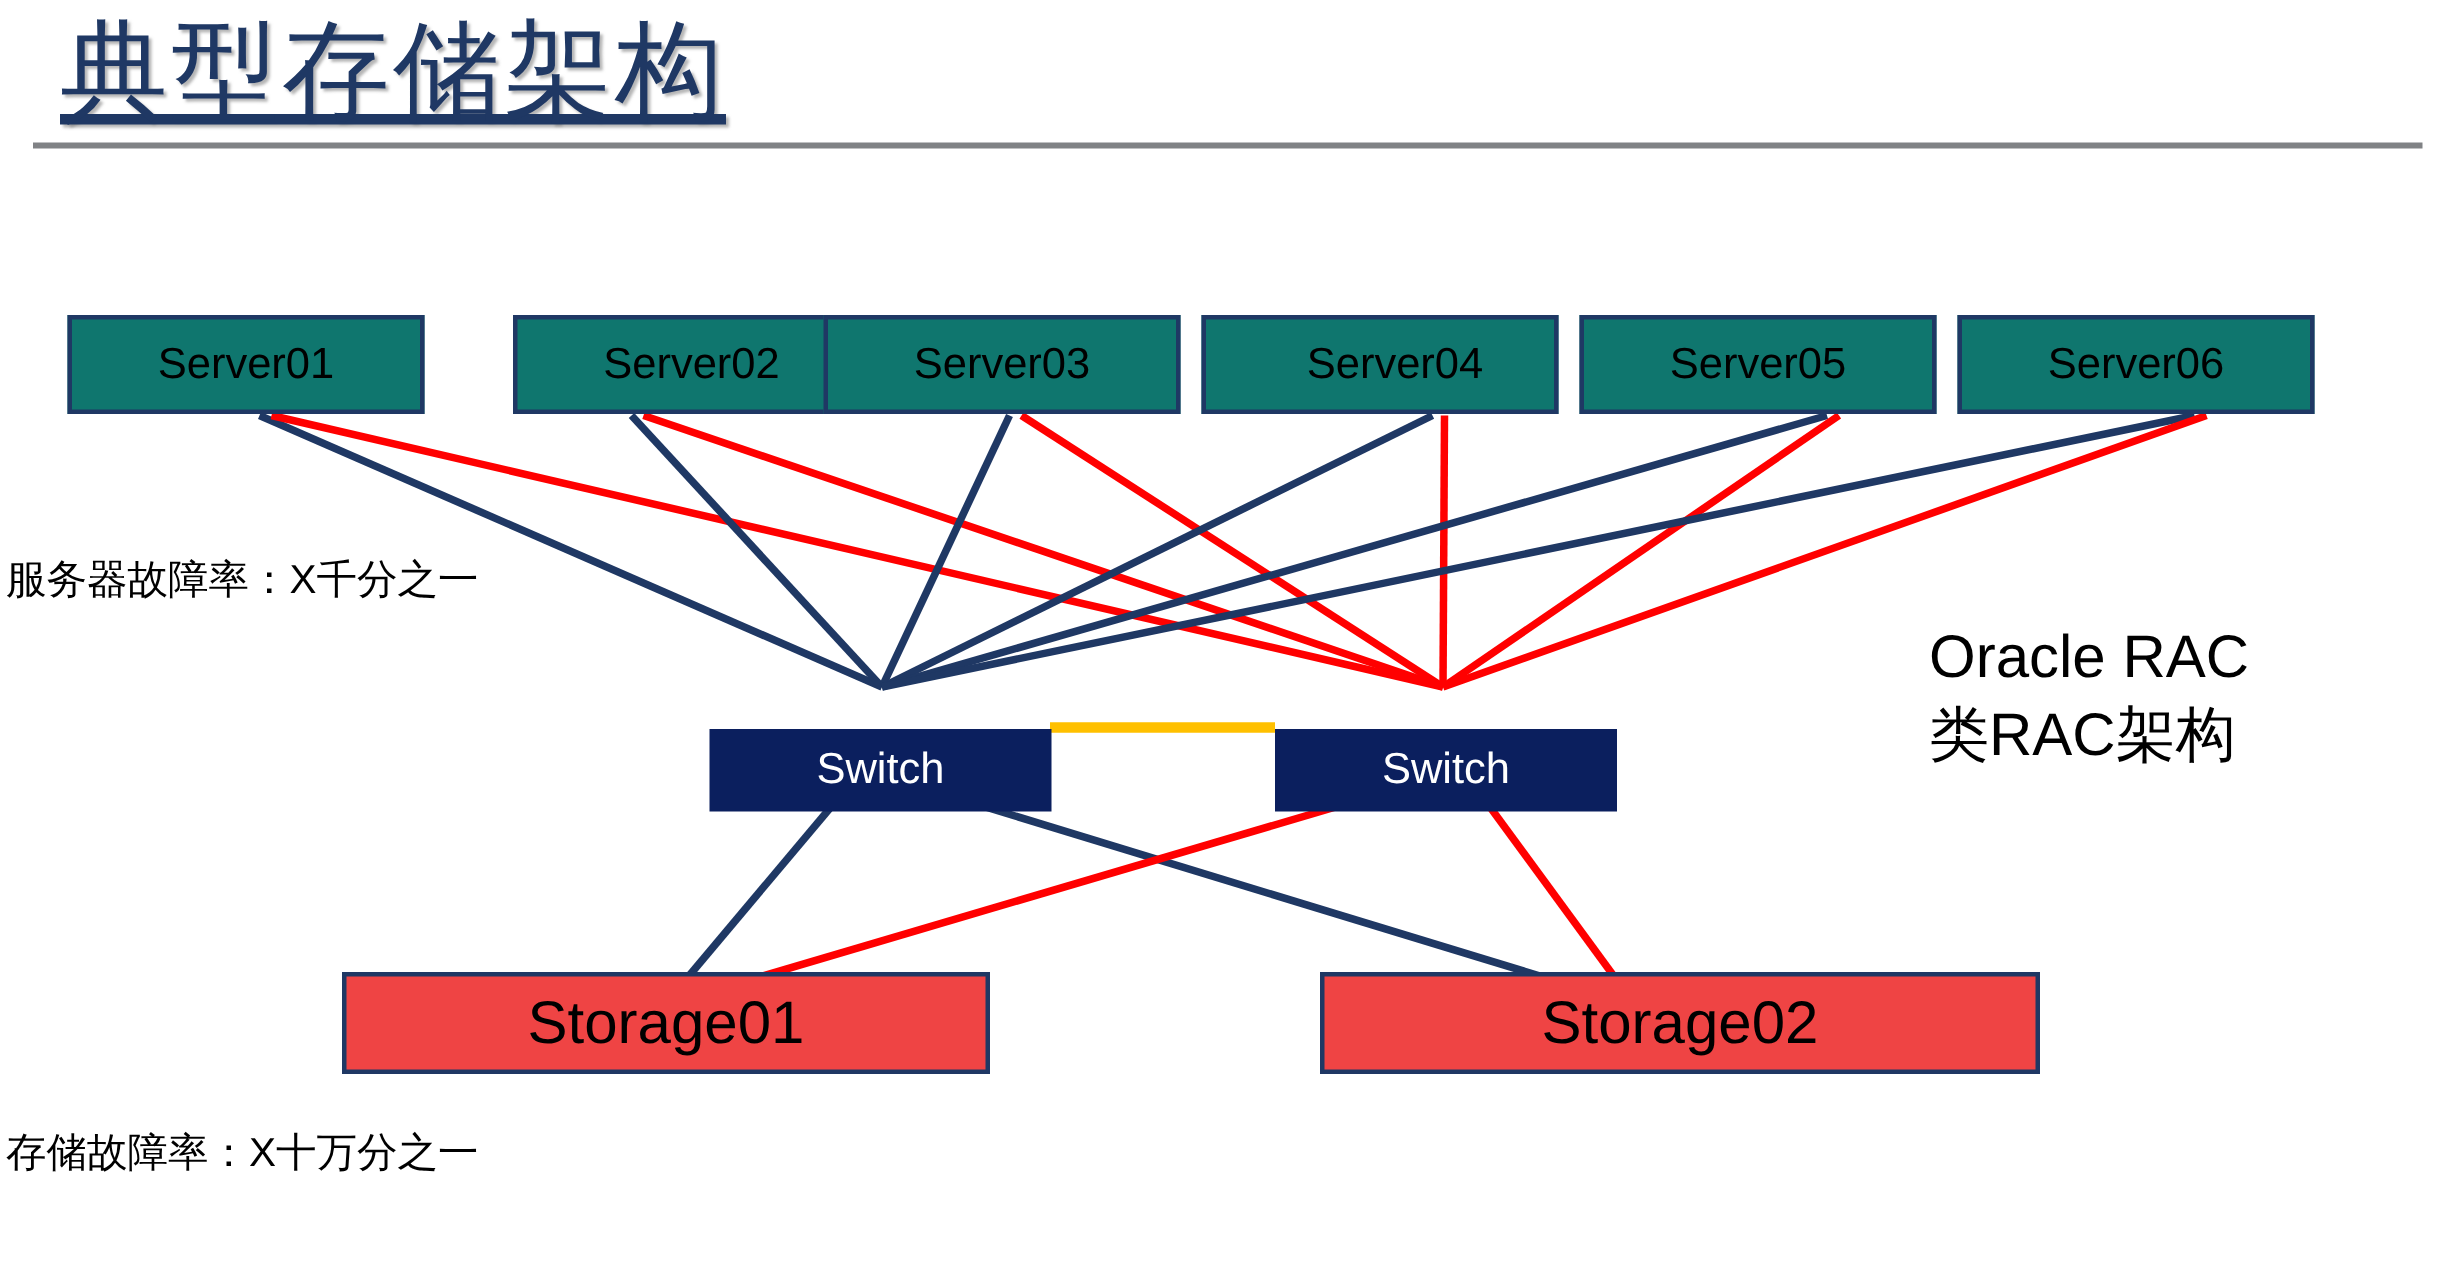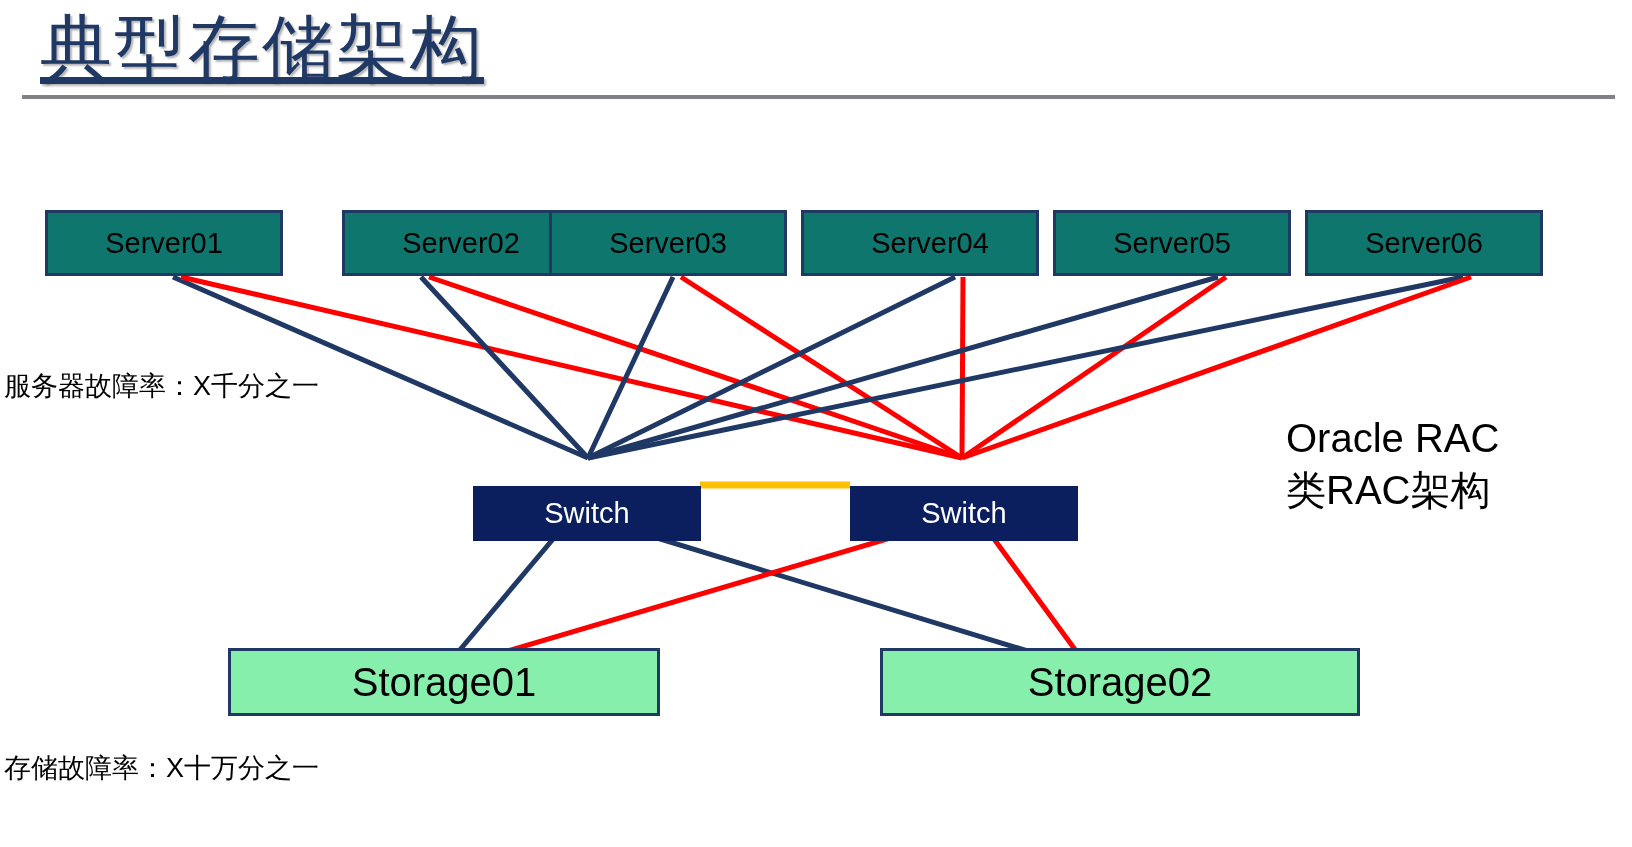--- a/index.html
+++ b/index.html
@@ -71,21 +71,21 @@
     background: #0B1F5E;
     border: 0;
     color: #FFFFFF;
     font-size: 29px;
     top: 458px;
     height: 55px;
     width: 228px;
     margin-top: 28px;
   }
   .storage-box {
-    background: #86efac;
+    background: #ef4444;
     border: 3px solid #1F3864;
     font-size: 40px;
     color: #000000;
     top: 648px;
     height: 68px;
   }
 
   
   .annot {
     position: absolute;

